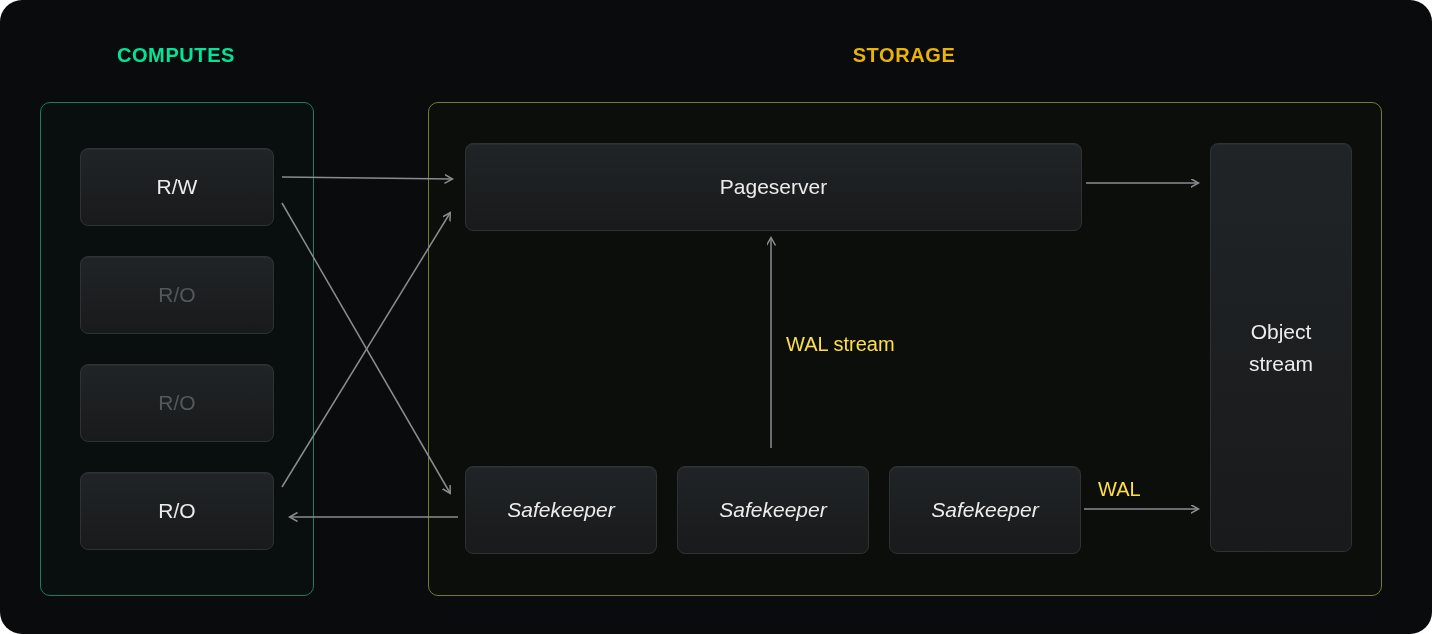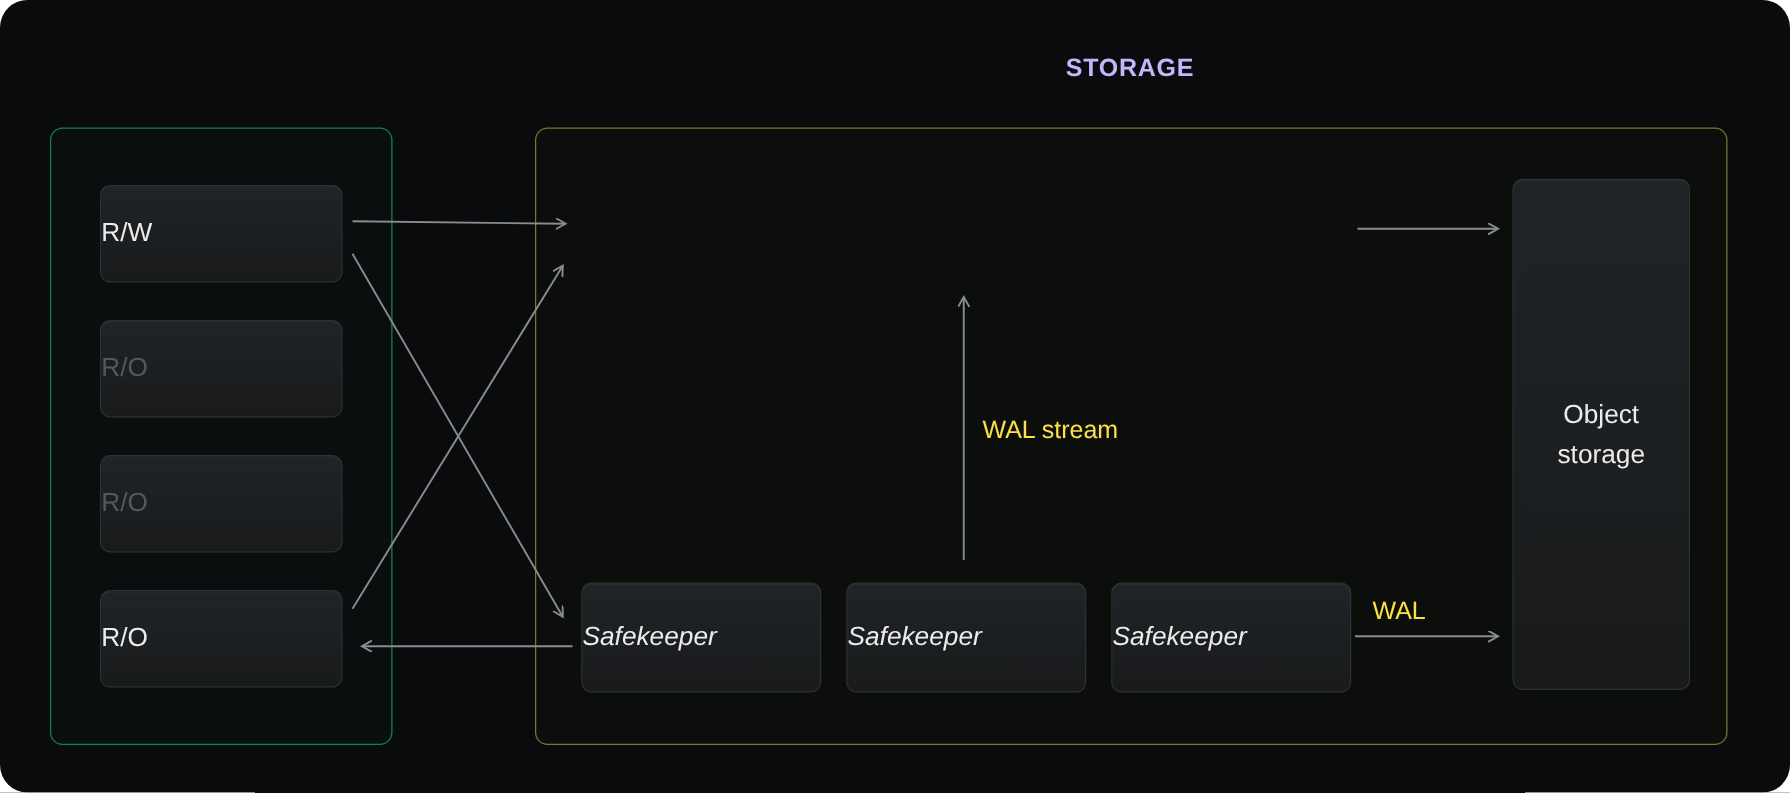--- a/index.html
+++ b/index.html
@@ -38,20 +38,21 @@
   .storage-box {
     left: 428px; width: 952px;
     border: 1px solid #767a33;
     background: rgba(220, 226, 78, 0.015);
   }
 
   .node {
     position: absolute;
     display: flex;
     align-items: center;
+    justify-content: center;
     border-radius: 8px;
     border: 1px solid #2f3234;
     background: linear-gradient(180deg, #212426 0%, #181a1c 100%);
     box-shadow: inset 0 1px 0 rgba(255,255,255,0.045);
   }
   .node-label {
     font-size: 21px;
     color: #ececed;
   }
   .node.inactive .node-label { color: #54585c; }
@@ -80,51 +81,55 @@
     position: absolute;
     left: 0; top: 0;
     pointer-events: none;
   }
 </style>
 </head>
 <body>
 
 <div class="canvas" style="background: rgb(10, 11, 12);">
 
-  <div class="group-title storage-title" style="color: #c4b5fd;">STORAGE</div>
+  <div class="group-title computes-title" style="color: rgb(0, 229, 153);">COMPUTES</div>
+  <div class="group-title storage-title" style="color: #eab308;">STORAGE</div>
 
   <div class="group-box computes-box"></div>
   <div class="group-box storage-box"></div>
 
   <div class="node compute-node active" style="top:148px">
     <span class="node-label">R/W</span>
   </div>
   <div class="node compute-node inactive" style="top:256px">
     <span class="node-label">R/O</span>
   </div>
   <div class="node compute-node inactive" style="top:364px">
     <span class="node-label">R/O</span>
   </div>
   <div class="node compute-node active" style="top:472px">
     <span class="node-label">R/O</span>
   </div>
 
+  <div class="node pageserver-node">
+    <span class="node-label">Pageserver</span>
+  </div>
 
   <div class="node safekeeper-node" style="left:465px">
     <span class="node-label">Safekeeper</span>
   </div>
   <div class="node safekeeper-node" style="left:677px">
     <span class="node-label">Safekeeper</span>
   </div>
   <div class="node safekeeper-node" style="left:889px">
     <span class="node-label">Safekeeper</span>
   </div>
 
   <div class="node object-storage-node">
-    <span class="node-label">Object storage</span>
+    <span class="node-label">Object stream</span>
   </div>
 
   <div class="flow-label wal-stream-label">WAL stream</div>
   <div class="flow-label wal-label">WAL</div>
 
   <svg class="arrows" width="1432" height="634" viewBox="0 0 1432 634">
     <defs>
       <marker id="arrowhead" markerWidth="12" markerHeight="12" refX="7.5" refY="4.5" orient="auto" markerUnits="userSpaceOnUse">
         <path d="M0,0 L8,4.5 L0,9" fill="none" stroke="#8a8d90" stroke-width="1.5"></path>
       </marker>

